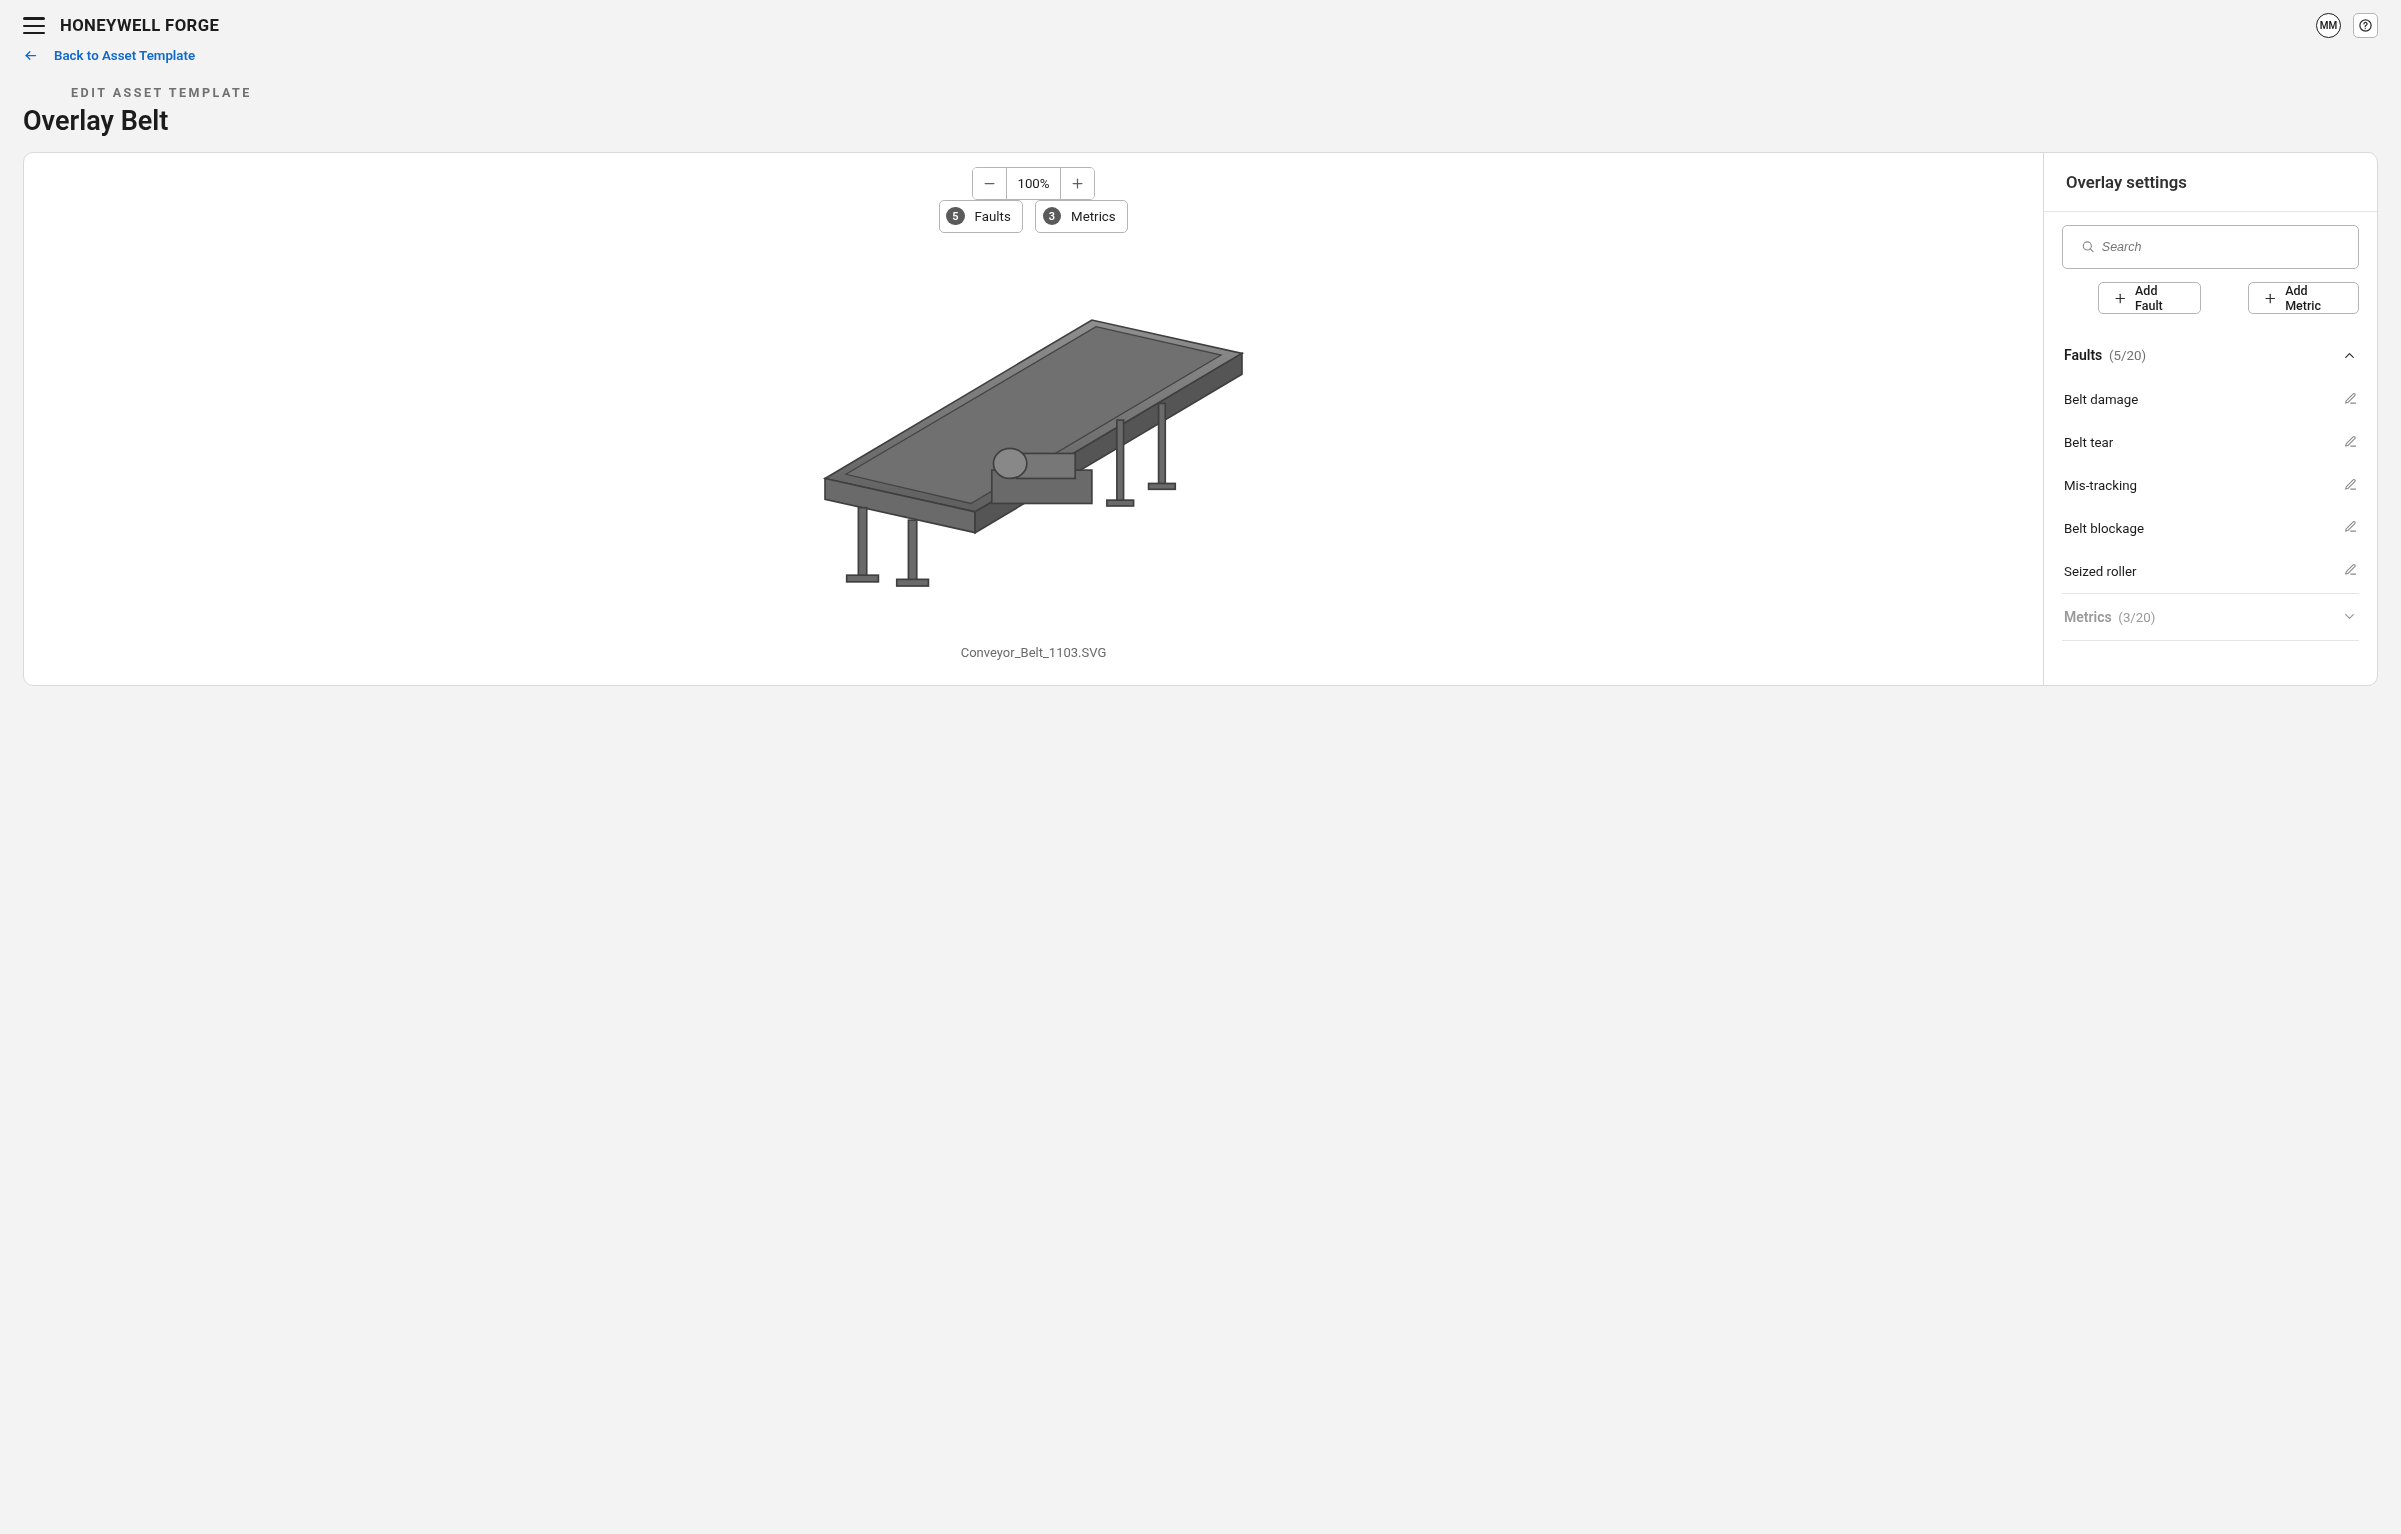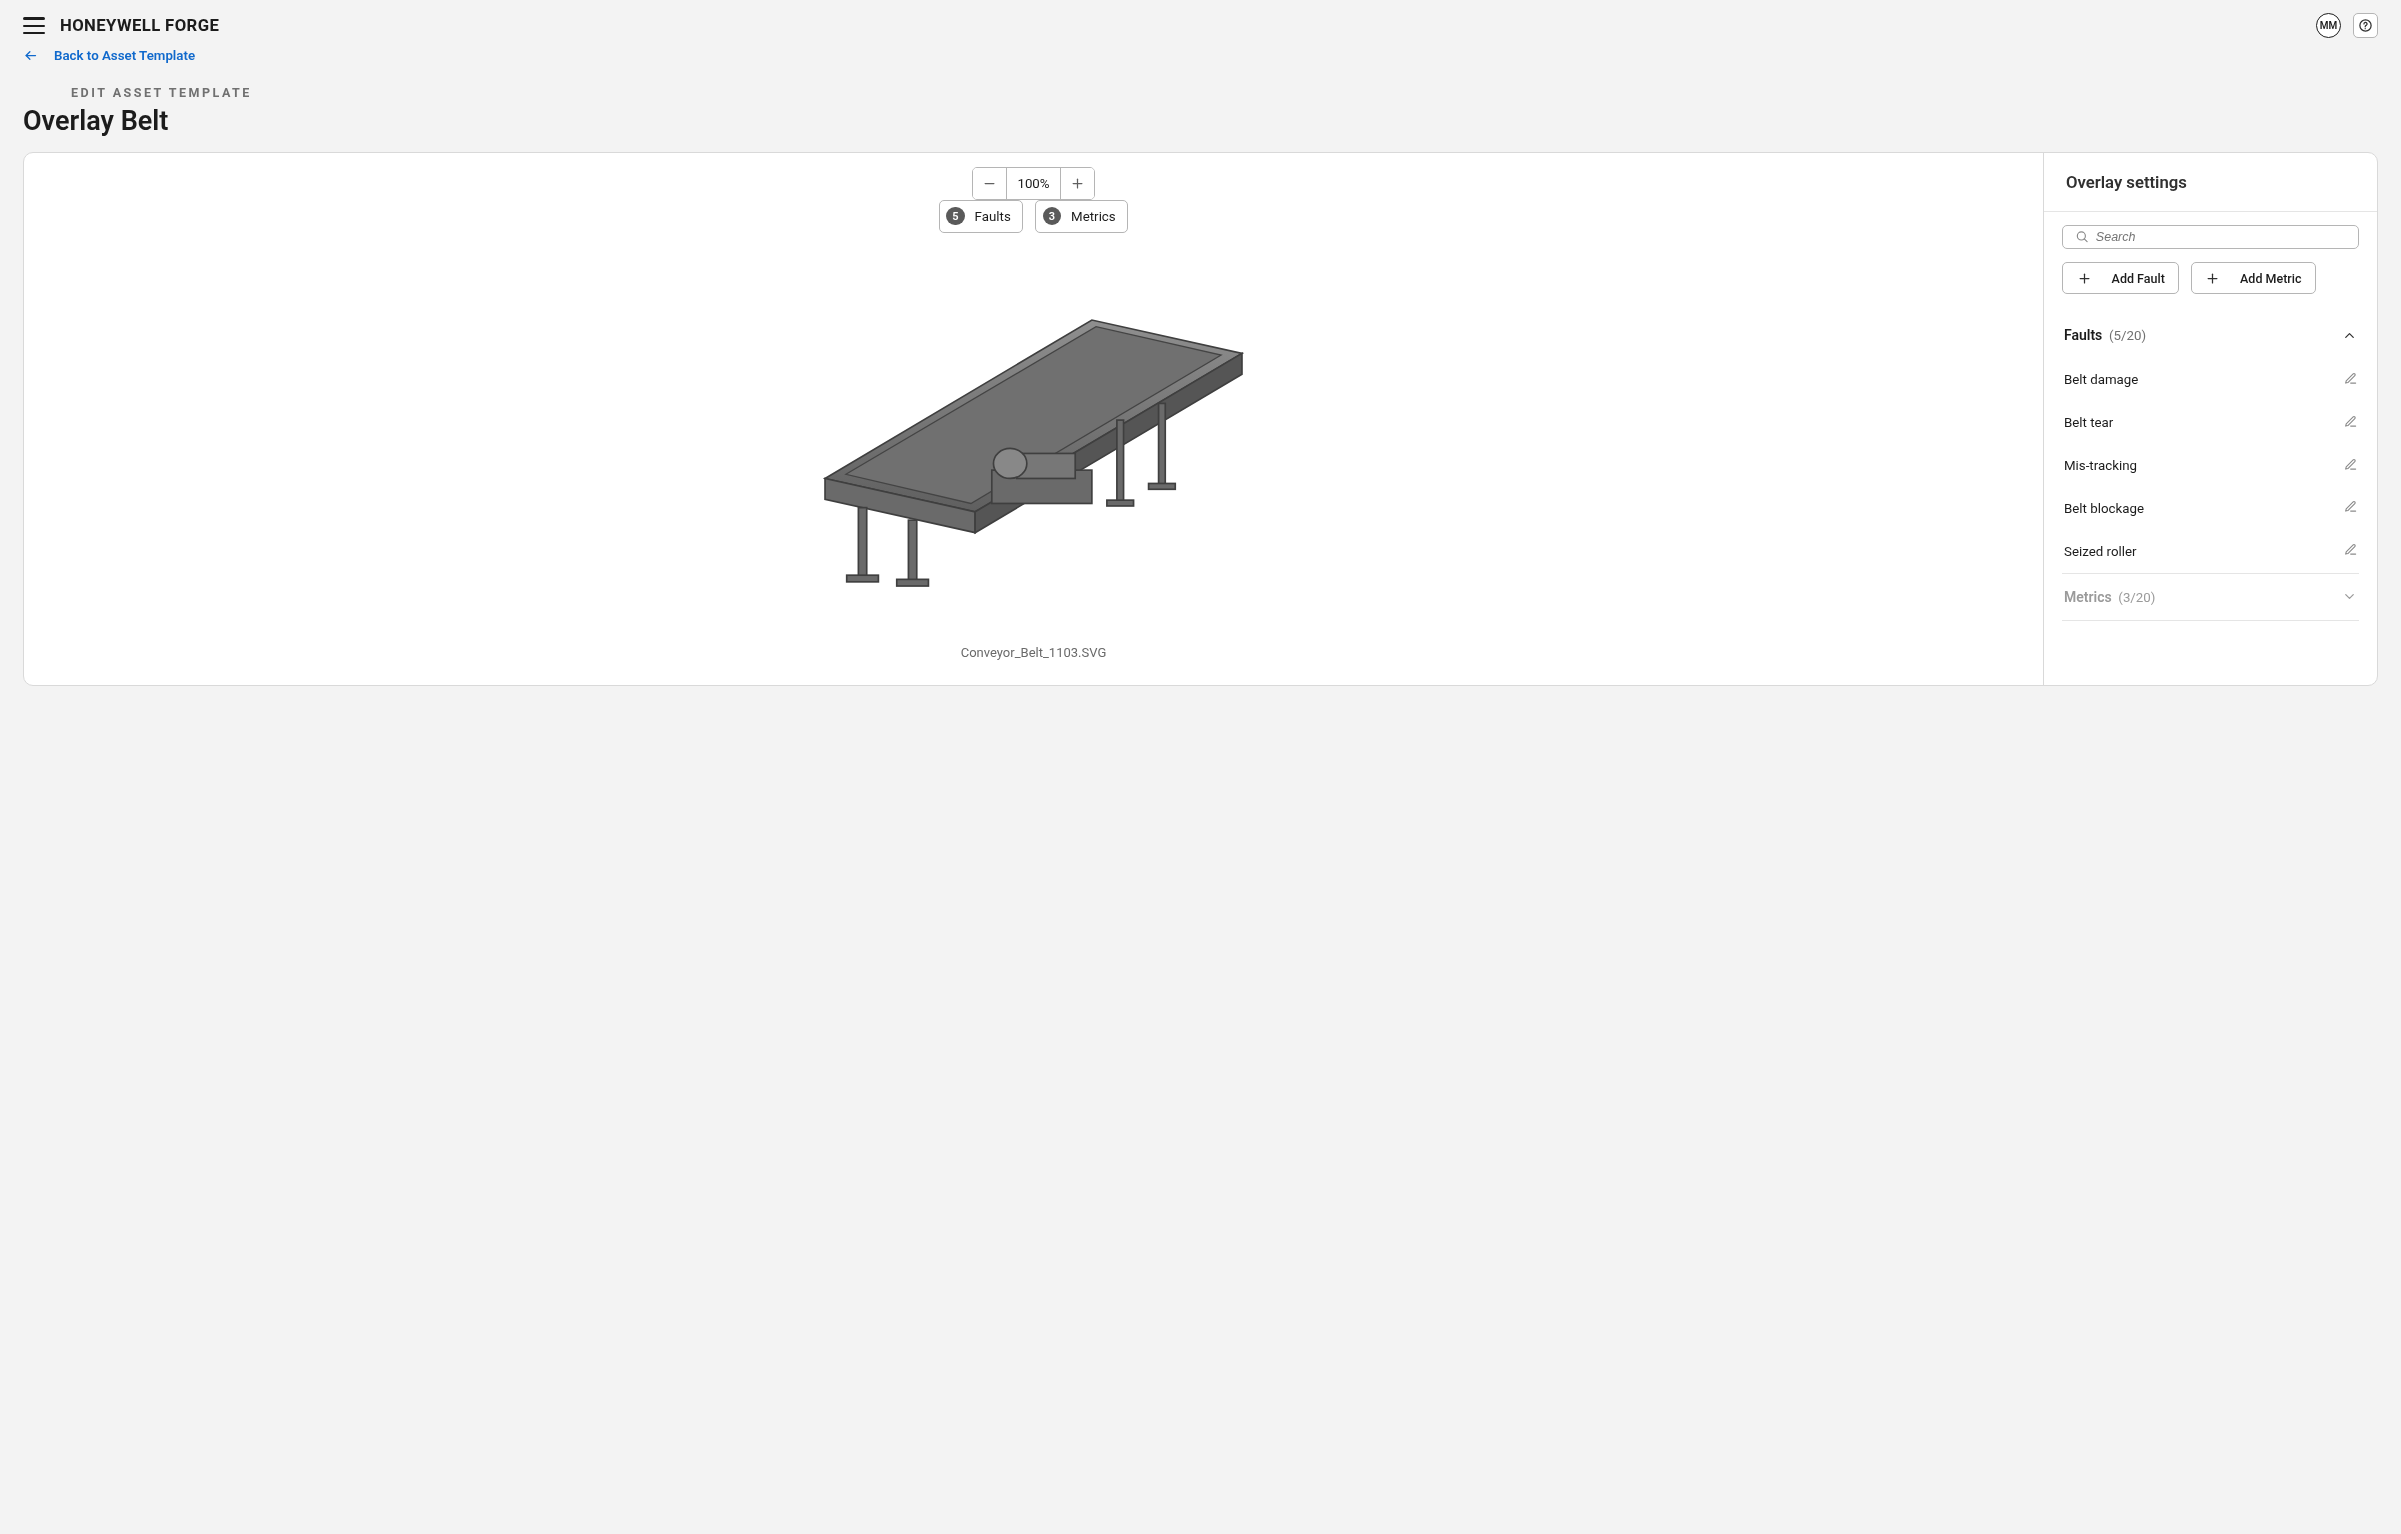--- a/index.html
+++ b/index.html
@@ -103,31 +103,31 @@
   .image-filename {
     text-align:center; color:#6a6a6a; font-size:13px;
     padding: 0 0 25px 0;
   }
 
   
   .overlay-body { padding: 13.3px 18.3px; display:flex; flex-direction:column; gap:13.3px; }
   .search-box {
     display:flex; align-items:center; gap:6.7px;
     border:0.8px solid #b5b5b5; border-radius:5px;
-    height:24px; padding:0 12px; color:#8a8a8a;
+    height:44px; padding:0 18px; color:#8a8a8a;
   }
   .search-box input {
     border:none; outline:none; font-size:12.5px; font-style:italic; color:#606060; width:100%;
     background:transparent;
   }
   .add-buttons { display:flex; gap:11.7px; }
   .add-btn {
-    display:flex; align-items:center; gap:20px;
+    display:flex; align-items:center; gap:8px;
     border:0.8px solid #b5b5b5; border-radius:5px; background:#fff;
-    height:32px; padding:0 13.3px; cursor:pointer; font-size:12.5px; font-weight:500;
+    height:32px; padding:0 13.3px; cursor:pointer; font-size:12.5px; font-weight:500;margin-left:36px;
   }
 
   .accordion { margin-top: 5px; }
   .section-row {
     display:flex; align-items:center; justify-content:space-between;
     padding: 15px 1.7px;
     cursor:pointer;
   }
   .section-row .label-wrap { display:flex; gap:6.7px; align-items:baseline; }
   .section-row .label { font-size:14px; font-weight:600; }

